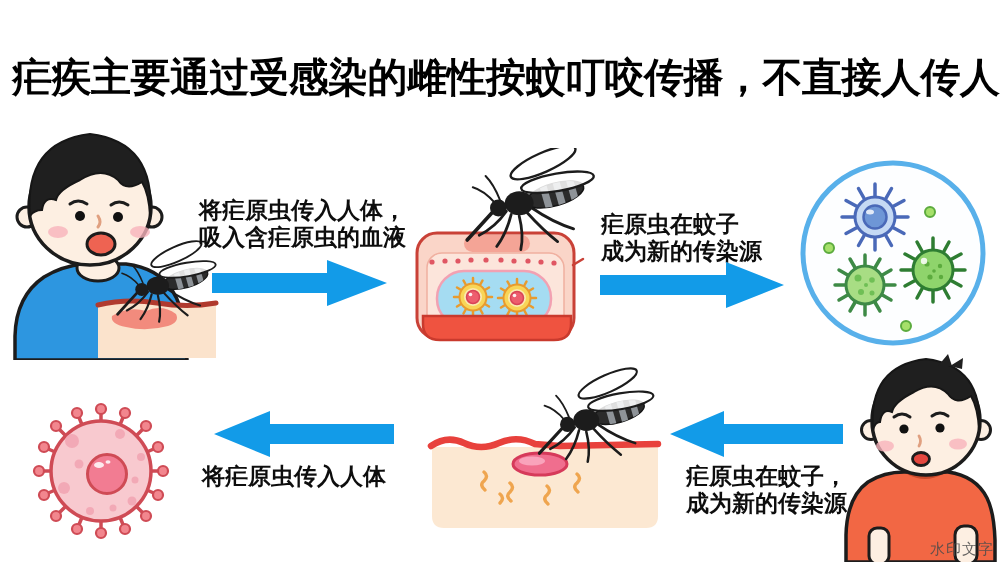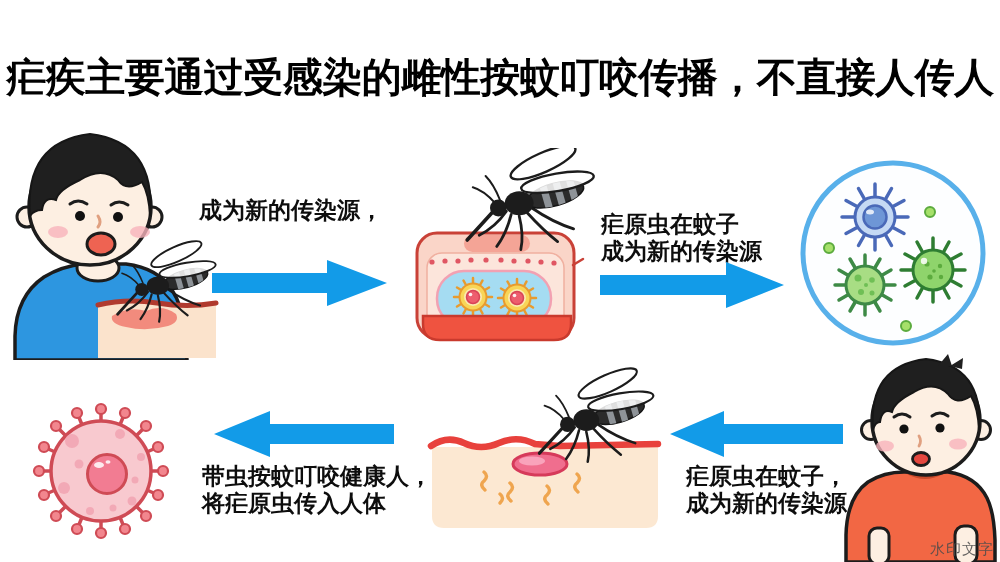--- a/index.html
+++ b/index.html
@@ -2,23 +2,24 @@
 <html><head>
 <meta charset="utf-8">
 <style>
   html,body{margin:0;padding:0;}
   body{
     width:1000px;height:562px;position:relative;overflow:hidden;
     background:#ffffff;font-family:"Liberation Sans",sans-serif;
   }
   .abs{position:absolute;}
   #title{
-    left:0;right:0;top:50px;text-align:center;white-space:nowrap;
+    left:0;right:0;top:50px;white-space:nowrap;
     font-size:40px;font-weight:900;letter-spacing:-0.5px;color:#000;
     font-family:"Liberation Serif","DejaVu Serif",serif;
+    padding-left:12px;
   }
   .step-label{
     font-weight:800;font-size:23px;line-height:27px;color:#0d0d0d;
     white-space:nowrap;
   }
   .wm{
     right:6px;bottom:3px;font-size:15px;color:#4b4b4b;opacity:.85;
     font-family:"DejaVu Serif",serif;letter-spacing:1px;
   }
   svg{display:block;}
@@ -79,21 +80,22 @@
   <path d="M98,216 Q102,222 98,227" stroke="#E0A080" stroke-width="3" fill="none" stroke-linecap="round"></path>
   <ellipse cx="101" cy="244" rx="14" ry="11" fill="#EE6352" stroke="#1c1c1c" stroke-width="3"></ellipse>
 
   <rect x="98" y="303" width="118" height="55" fill="#FBE3CC"></rect>
   <path d="M98,305 Q127,298 157,303 Q187,308 216,303" stroke="#B03A2E" stroke-width="5" fill="none" stroke-linecap="round"></path>
   <path d="M112,316 Q128,306 146,311 Q162,304 176,314 Q180,322 168,326 Q146,332 126,327 Q110,324 112,316 Z" fill="#F28B7D"></path>
   <use href="#mosquito" xlink:href="#mosquito" transform="translate(112,246) scale(0.62)"></use>
 </svg>
 
 <div class="abs step-label" style="left:199px;top:197px">
-  <div>成为新的传染源，</div>
+  <div>将疟原虫传入人体，</div>
+  <div>吸入含疟原虫的血液</div>
 </div>
 
 <svg class="abs" style="left:207px;top:257px" width="185" height="52" viewBox="0 0 185 52">
   <polygon points="5,16 120,16 120,3 180,26 120,49 120,36 5,36" fill="#129BE8"></polygon>
 </svg>
 
 <svg class="abs" style="left:400px;top:148px" width="200" height="208" viewBox="400 148 200 208">
   <rect x="417" y="233" width="157" height="105" rx="20" fill="#FAD5C8" stroke="#C94137" stroke-width="3"></rect>
   <rect x="464" y="235" width="66" height="17" rx="8.5" fill="#F4A496"></rect>
   <rect x="427" y="253" width="137" height="79" rx="15" fill="#FCE5DB" stroke="#F0B0A0" stroke-width="1.5"></rect>
@@ -284,21 +286,20 @@
     <circle cx="79" cy="464" r="4.5"></circle>
       <circle cx="113" cy="508" r="3.5"></circle>
       <circle cx="135" cy="480" r="3.5"></circle>
   </g>
   <circle cx="107" cy="474" r="19.5" fill="#F27C92" stroke="#CF4B55" stroke-width="3"></circle>
   <ellipse cx="99" cy="465" rx="5" ry="3" fill="#ffffff" opacity="0.85"></ellipse>
   <ellipse cx="108" cy="462" rx="2.5" ry="1.8" fill="#ffffff" opacity="0.85"></ellipse>
 </svg>
 
 <div class="abs step-label" style="left:202px;top:463px">
-  <div>带虫按蚊叮咬健康人，</div>
   <div>将疟原虫传入人体</div>
 </div>
 
 <svg class="abs" style="left:208px;top:409px" width="188" height="50" viewBox="0 0 188 50">
   <polygon points="186,15 62,15 62,2 6,25 62,48 62,35 186,35" fill="#129BE8"></polygon>
 </svg>
 
 <svg class="abs" style="left:425px;top:365px" width="240" height="168" viewBox="425 365 240 168">
   <path d="M432,447 L658,447 L658,516 Q658,528 646,528 L444,528 Q432,528 432,516 Z" fill="#FCE8D2"></path>
   <path d="M431,446 Q447,435 464,443 Q481,451 499,443 Q517,435 535,444 L560,446 L658,444" stroke="#E8413C" stroke-width="6.5" fill="none" stroke-linecap="round"></path>

